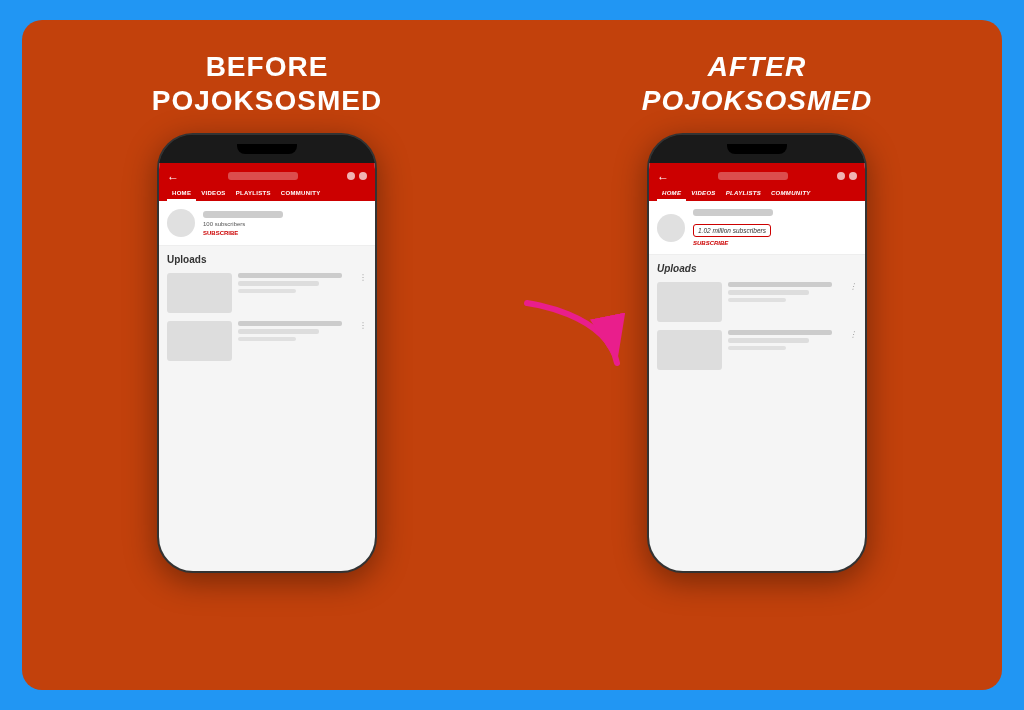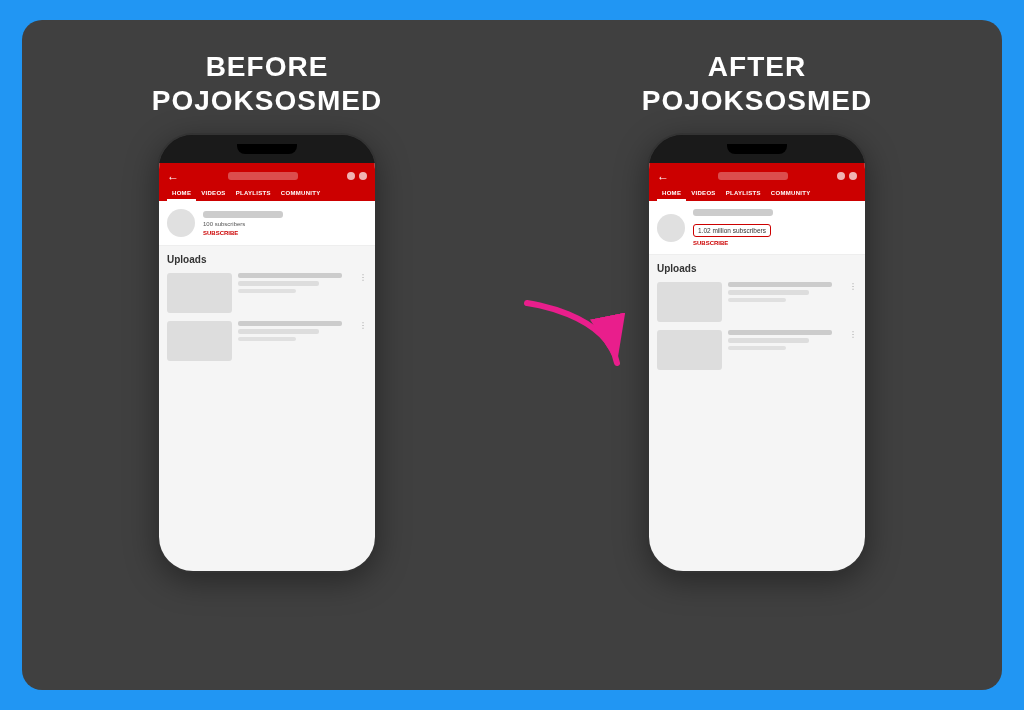--- a/index.html
+++ b/index.html
@@ -10,21 +10,21 @@
       display: flex;
       align-items: center;
       justify-content: center;
       font-family: Arial, sans-serif;
       border-radius: 24px;
       overflow: hidden;
     }
     .container {
       width: 980px;
       height: 670px;
-      background: #404040;
+      background: #c2410c;
       border-radius: 20px;
       display: flex;
       flex-direction: row;
       align-items: flex-start;
       justify-content: center;
       gap: 40px;
       padding: 30px 20px;
     }
     .side {
       display: flex;
@@ -291,21 +291,21 @@
               <div class="video-title-bar2"></div>
               <div class="video-meta-bar"></div>
             </div>
             <span class="three-dots">⋮</span>
           </div>
         </div>
       </div>
     </div>
   </div>
 
-  <div class="side" style="position:relative;">
+  <div class="side" style="position:relative;font-style:italic;">
     <div class="heading">
       <span>AFTER</span><br>
       <span>POJOKSOSMED</span>
     </div>
 
     <div class="after-phone-wrapper" style="position:relative;">
 
       <svg class="arrow-svg" width="130" height="90" viewBox="0 0 130 90">
         <defs>
           <marker id="arrowhead" markerWidth="8" markerHeight="6" refX="8" refY="3" orient="auto">

